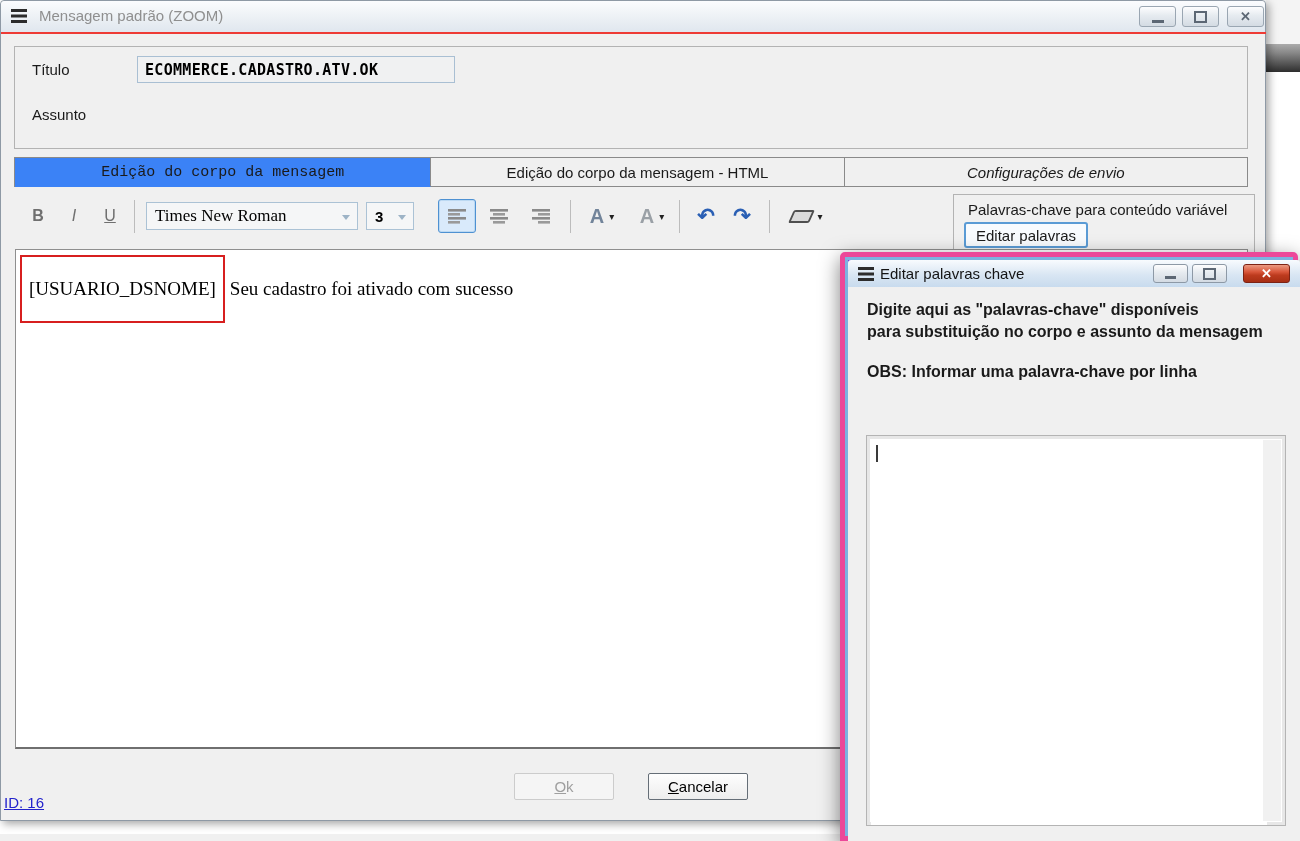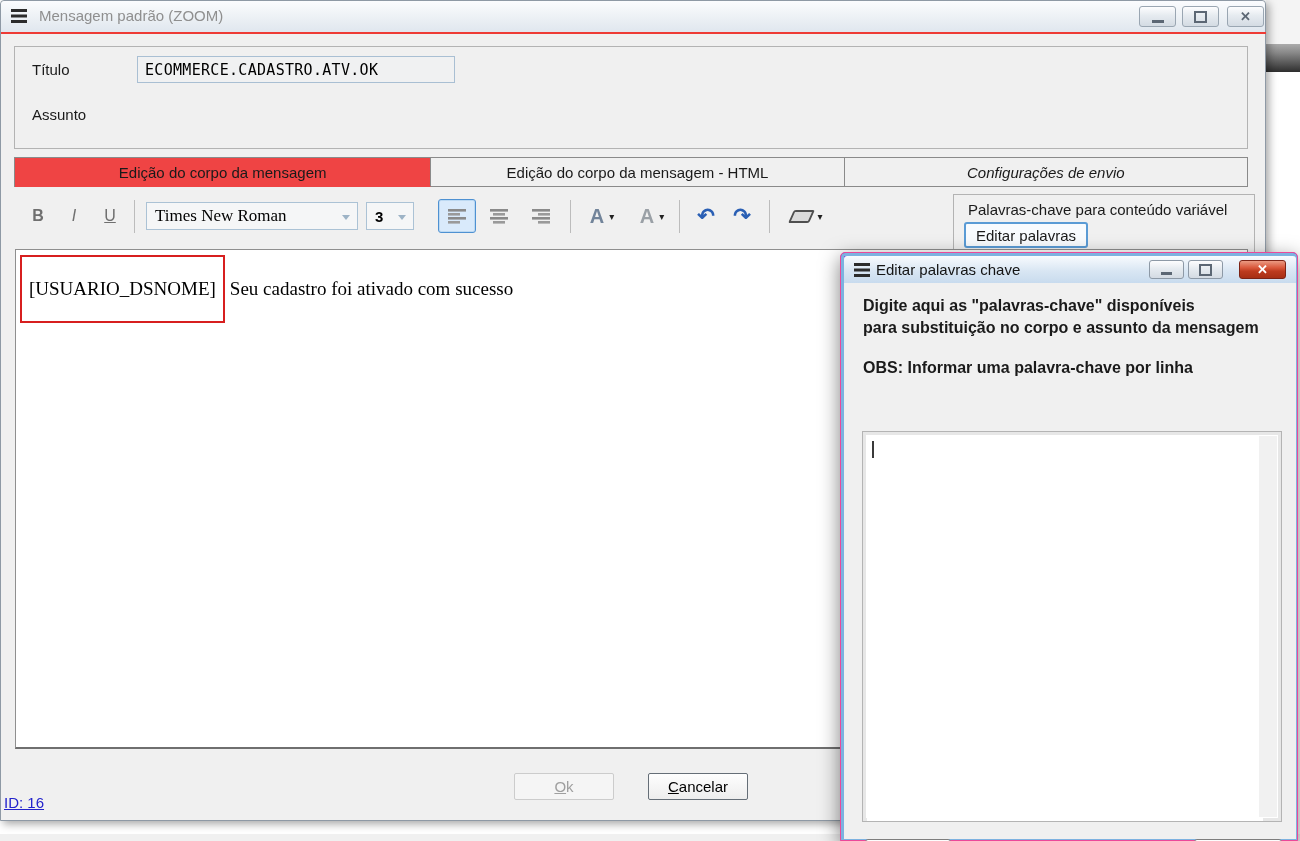--- a/index.html
+++ b/index.html
@@ -28,31 +28,31 @@
   .max-glyph{width:9px;height:8px;border:2px solid #5c6774;background:transparent;}
   .close-glyph{font-size:13px;font-weight:bold;line-height:1;}
   .red-line{position:absolute;left:0;top:31px;width:1265px;height:2px;background:#ee3b35;}
 
   
   .fields-box{position:absolute;left:13px;top:45px;width:1234px;height:103px;
     border:1px solid #b3b3b3;box-sizing:border-box;}
   .field-label{position:absolute;font-size:15px;color:#1a1a1a;}
   .field-input{position:absolute;left:122px;height:27px;box-sizing:border-box;
     border:1px solid #a9bfd3;background:#f0f1f2;color:#000;
-    font-family:"DejaVu Sans Mono",monospace;font-weight:normal;font-size:15px;
+    font-family:"DejaVu Sans Mono",monospace;font-weight:bold;font-size:15px;
     display:flex;align-items:center;padding-left:7px;letter-spacing:.3px;}
 
   
   .tabbar{position:absolute;left:13px;top:156px;width:1234px;height:30px;display:flex;
     border-top:1px solid #8a8a8a;border-left:1px solid #8a8a8a;border-right:1px solid #8a8a8a;
     box-sizing:border-box;}
   .tab{display:flex;align-items:center;justify-content:center;font-size:15px;color:#1a1a1a;
     border-bottom:1px solid #8a8a8a;border-right:1px solid #8a8a8a;box-sizing:border-box;background:#f0f0f0;}
   .tab:last-child{border-right:none;}
-  .tab.active{border-bottom:1px solid transparent;background:#ef4444;}
+  .tab.active{border-bottom:1px solid transparent;background:#3b82f6;font-family:Liberation Mono, monospace;}
 
   
   .tbtn{position:absolute;top:198px;height:34px;display:flex;align-items:center;justify-content:center;
     color:#6f6f6f;font-size:16px;}
   .tsep{position:absolute;top:199px;width:1px;height:33px;background:#bcbcbc;}
   .select-box{position:absolute;top:201px;height:28px;box-sizing:border-box;border:1px solid #abc2d5;
     background:#f5f6f7;display:flex;align-items:center;}
   .select-box .chev{position:absolute;right:7px;top:12px;width:0;height:0;
     border-left:4px solid transparent;border-right:4px solid transparent;border-top:5px solid #9db3c6;}
   .align-btn{position:absolute;top:198px;width:38px;height:34px;box-sizing:border-box;border-radius:3px;
@@ -84,21 +84,21 @@
   .id-link{position:absolute;left:3px;top:793px;font-size:15px;color:#2222cc;text-decoration:underline;}
   .btn{position:absolute;height:27px;box-sizing:border-box;border-radius:2px;font-size:15px;
     display:flex;align-items:center;justify-content:center;}
   .btn .accel{display:block;}
   .accel::first-letter{text-decoration:underline;}
   .btn-disabled{background:#f5f5f5;border:1px solid #cccccc;color:#9f9f9f;}
   .btn-normal{background:linear-gradient(#fefefe,#ededed);border:1px solid #656e77;color:#000;}
 
   
   .overlay{position:absolute;left:840px;top:252px;width:458px;height:589px;box-sizing:border-box;
-    border:1px solid #ec4899;border-radius:5px 5px 0 0;background:#6d28d9;
+    border:5px solid #ec4899;border-radius:5px 5px 0 0;background:#6d28d9;
     box-shadow:inset 0 0 0 3px #7db2e0,0 6px 20px rgba(0,0,0,.5);z-index:50;padding-left:6px;}
   .ov-titlebar{position:absolute;left:3px;top:3px;width:452px;height:27px;border-radius:3px 3px 0 0;
     background:linear-gradient(#f8fbfe,#d9e6f3 55%,#c8dbee);}
   .ov-title{position:absolute;left:32px;top:5px;font-size:15px;color:#141414;}
   .ov-btn{position:absolute;top:4px;width:35px;height:19px;box-sizing:border-box;
     border:1px solid #8d99a6;border-radius:3px;color:#5c6774;
     background:linear-gradient(#fdfdfe,#e6ebf0 45%,#d4dbe3);
     display:flex;align-items:center;justify-content:center;}
   .ov-close{width:47px;border:1px solid #7c2315;color:#fff;
     background:linear-gradient(#eb9a82,#d9573b 40%,#bd3b1e 60%,#a72f14);}

